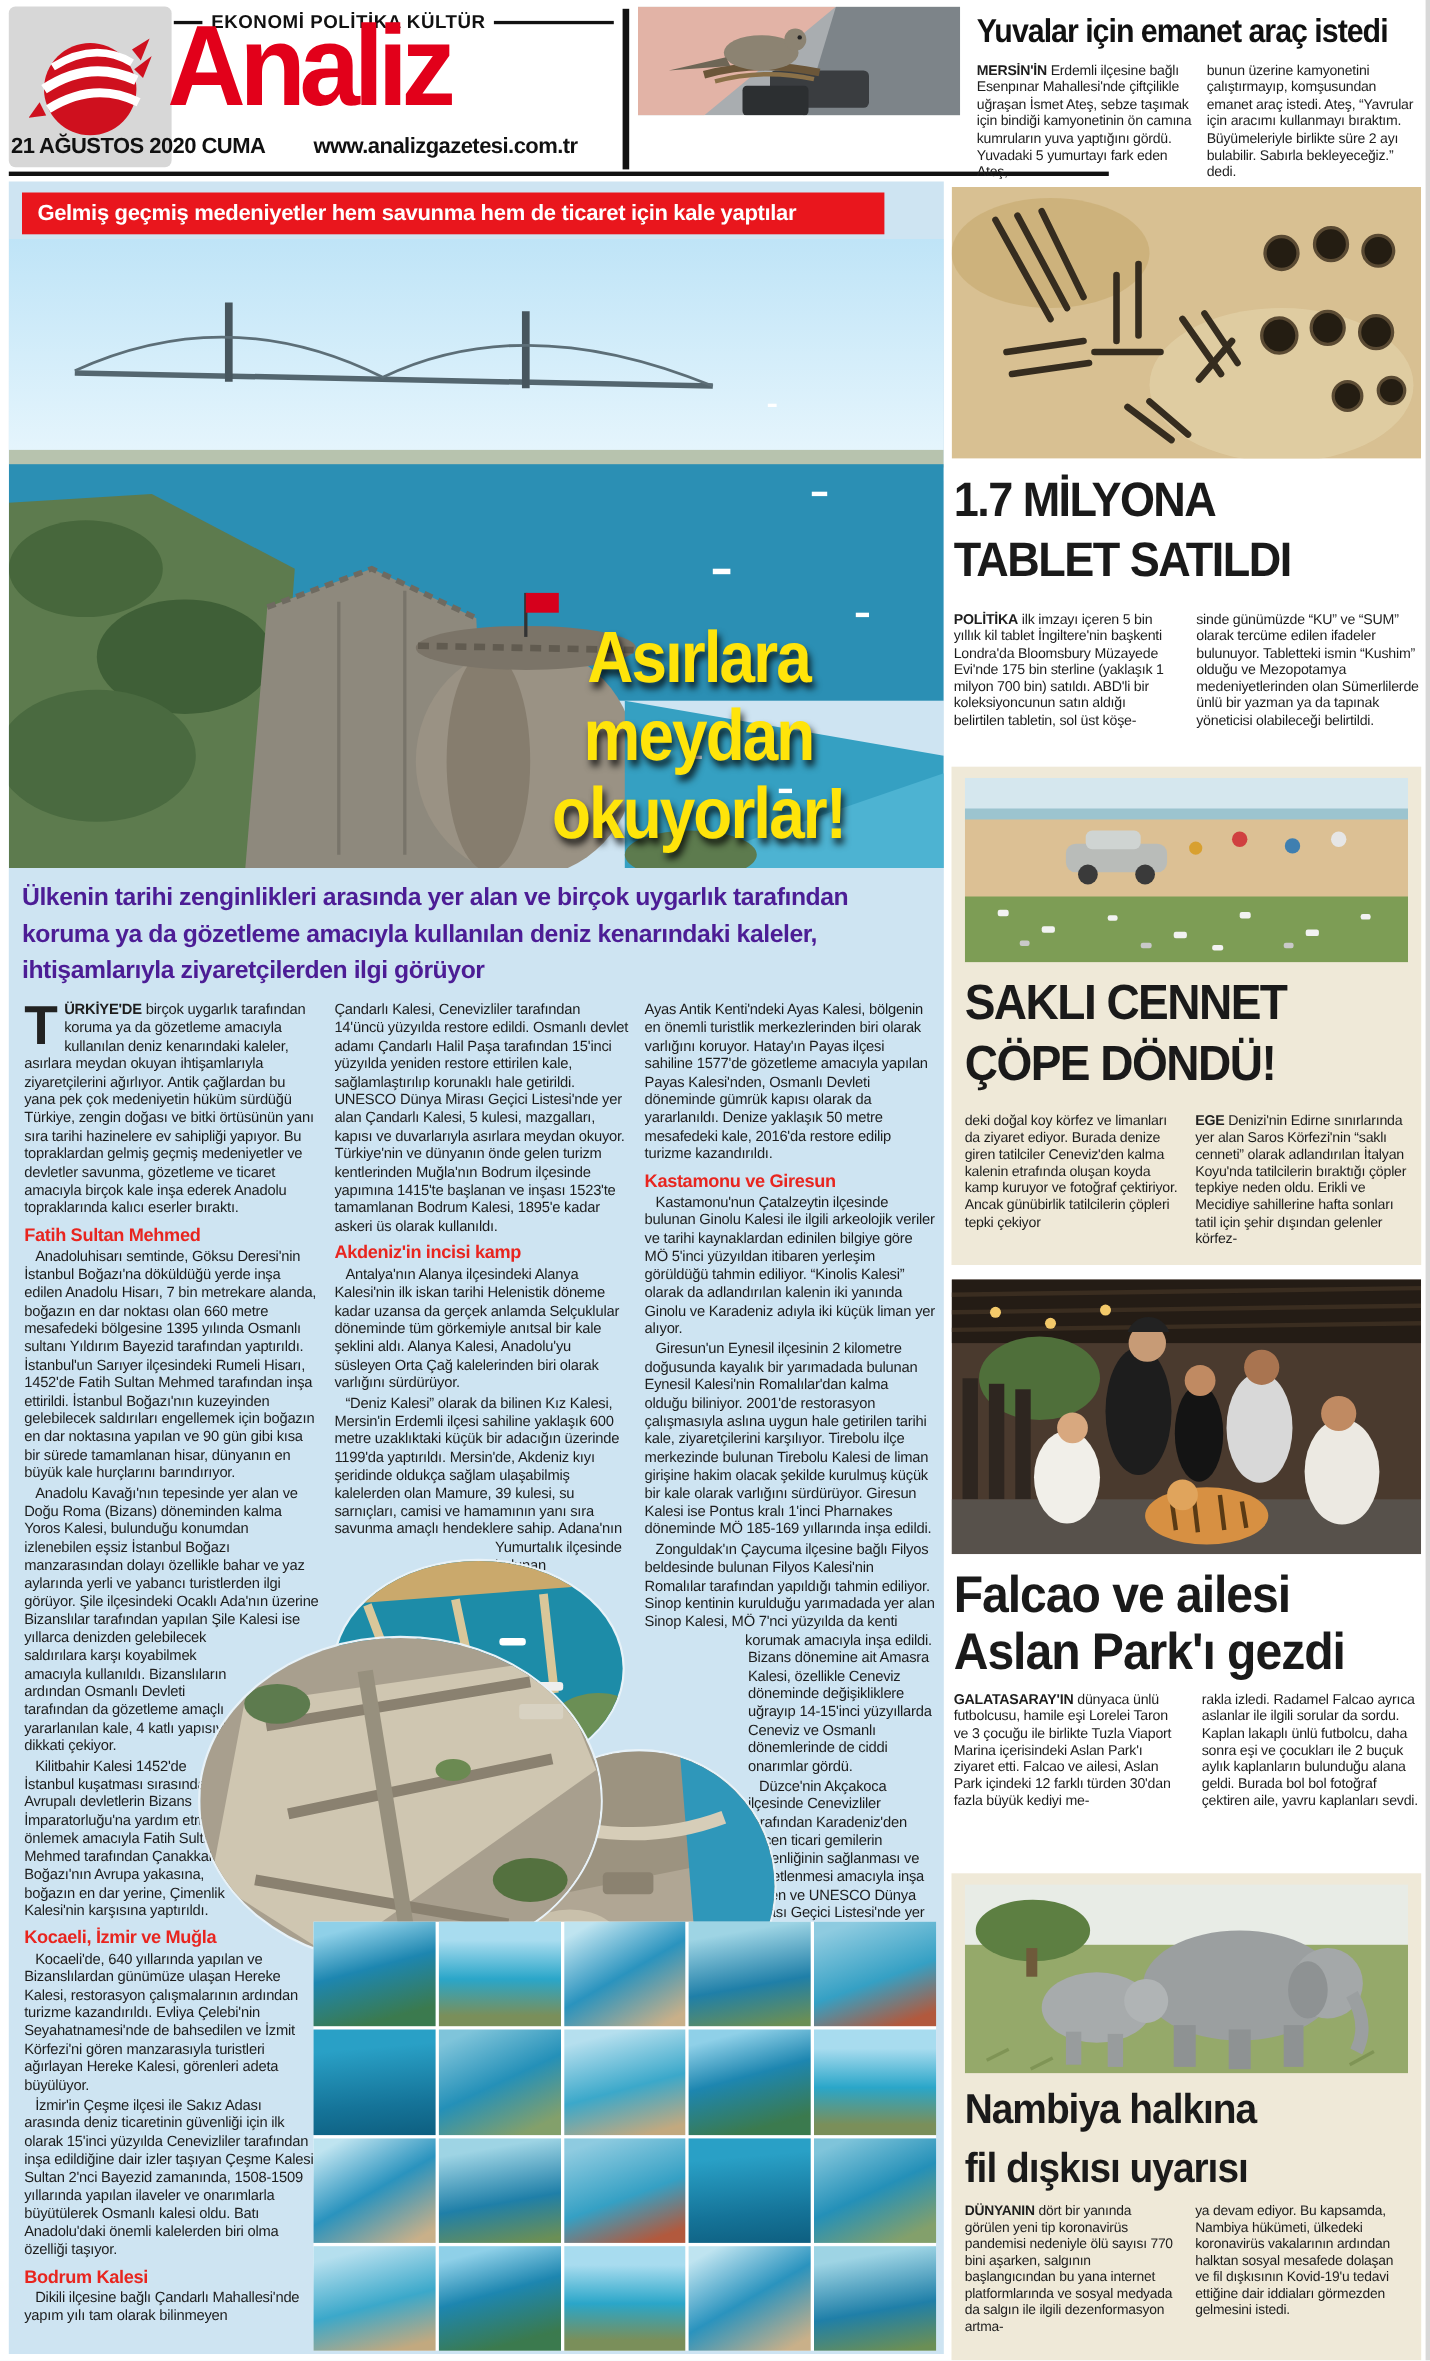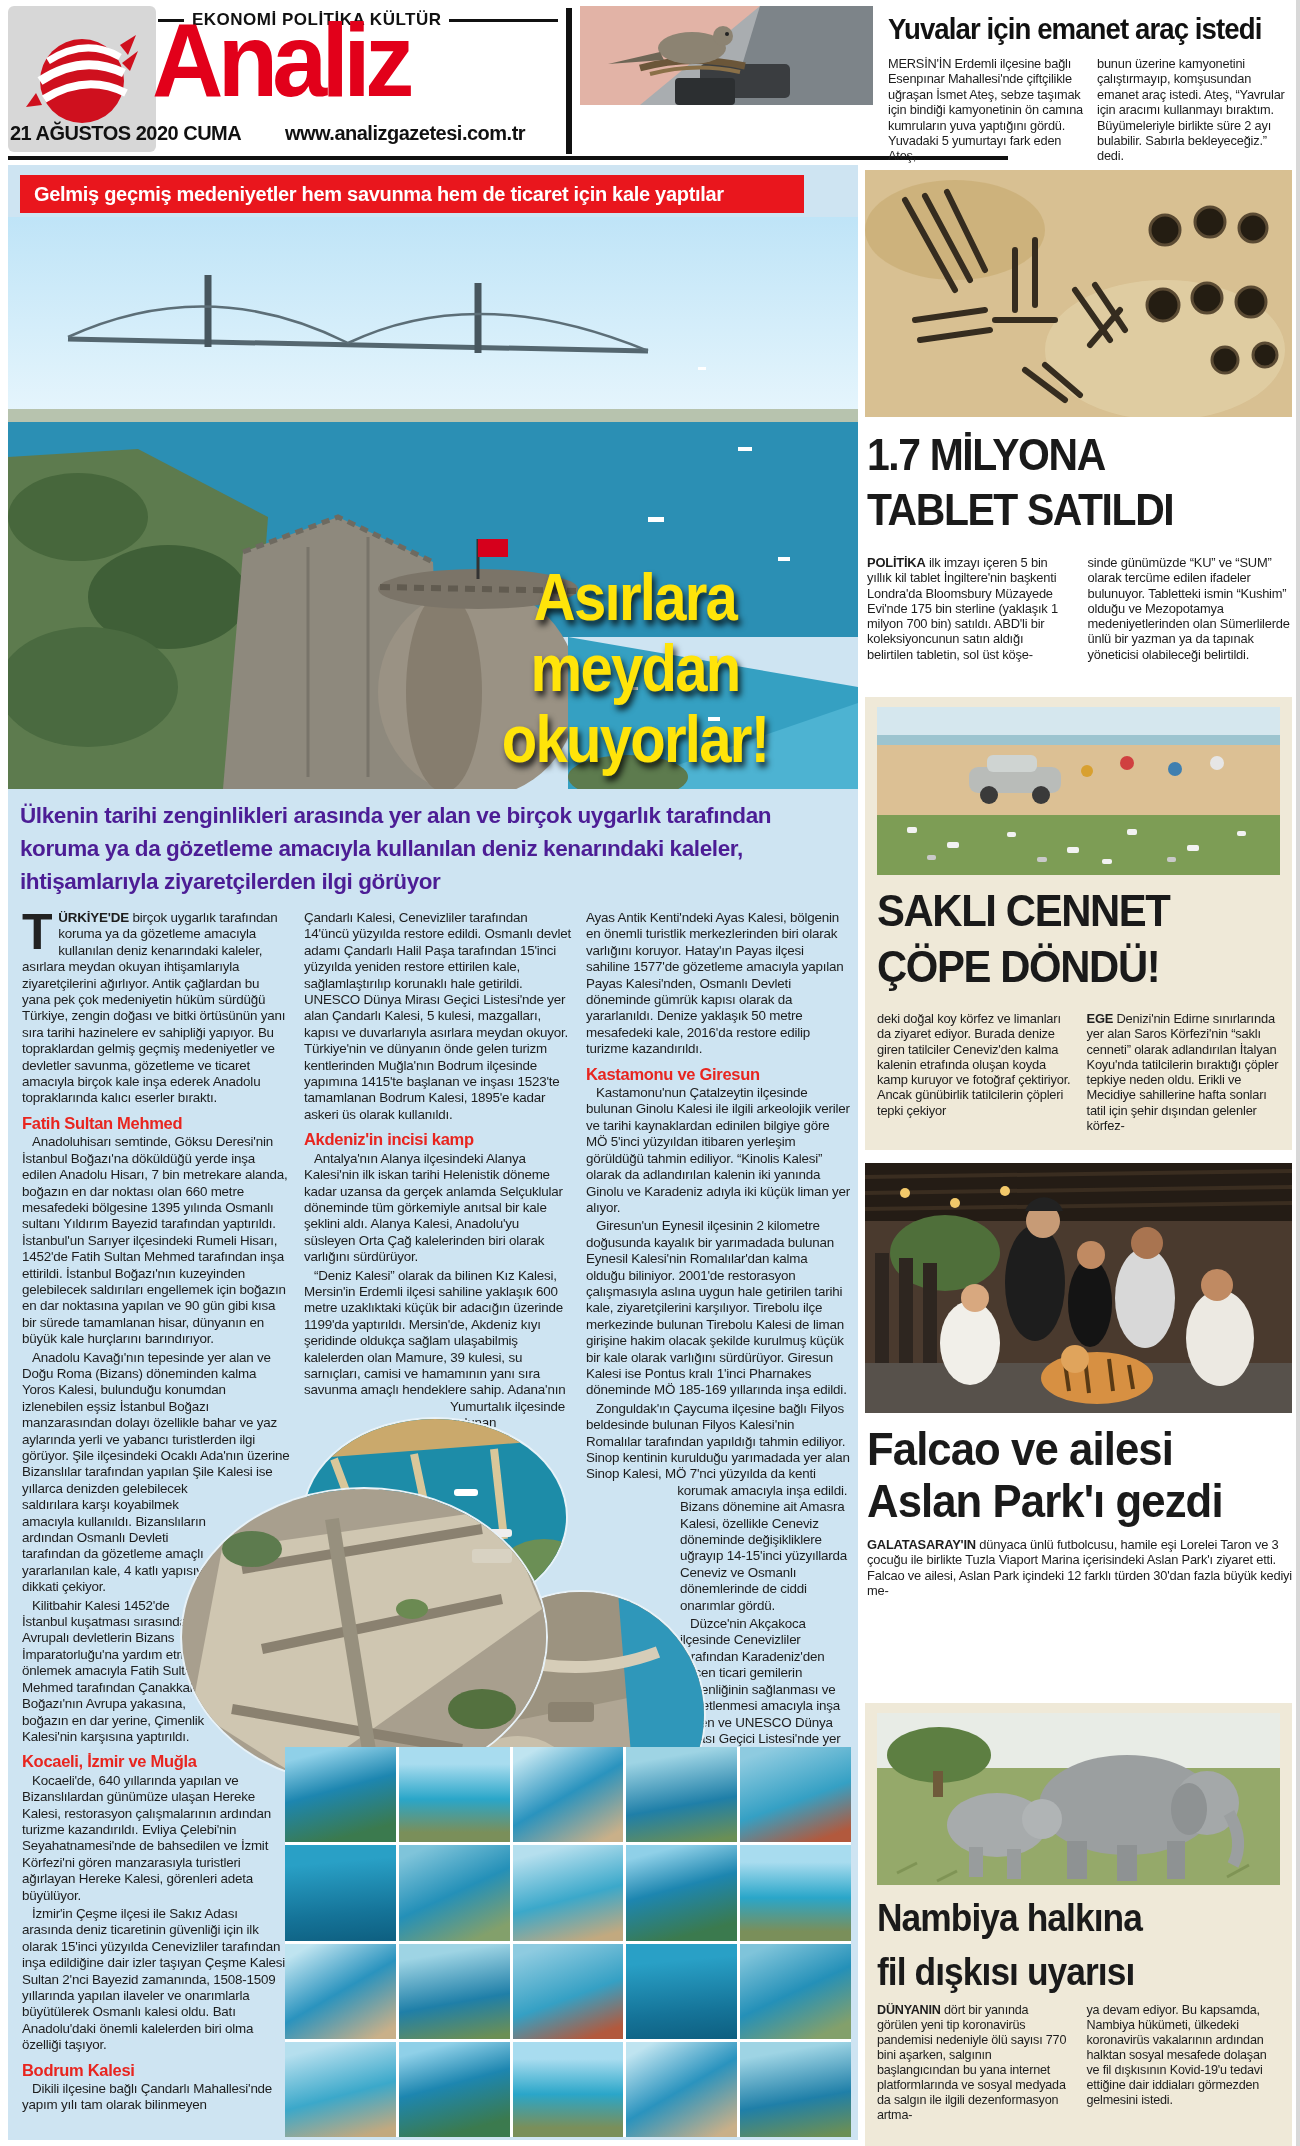--- a/index.html
+++ b/index.html
@@ -16,21 +16,21 @@
   .tagline { font-weight:bold; font-size:17px; letter-spacing:.5px; color:#111; white-space:nowrap; }
   .wordmark { position:absolute; left:152px; top:8px; width:420px; font-size:104px; font-weight:bold; color:#e2001a; letter-spacing:-6px; transform:scaleX(.95); transform-origin:0 0; line-height:1; }
   .date-row { position:absolute; left:10px; top:122px; font-size:20px; font-weight:bold; color:#111; letter-spacing:-.5px; }
   .site-row { position:absolute; left:240px; top:122px; width:330px; text-align:center; font-size:20px; font-weight:bold; color:#111; letter-spacing:-.5px; }
   .head-vrule { position:absolute; left:566px; top:8px; width:6px; height:146px; background:#111; }
   .head-rule { position:absolute; left:8px; top:156px; width:1000px; height:4px; background:#111; }
   .bird-photo { position:absolute; left:580px; top:6px; width:293px; height:99px; overflow:hidden; }
   .top-headline { position:absolute; left:888px; top:12px; width:410px; font-size:30px; font-weight:bold; color:#111; letter-spacing:-1px; white-space:nowrap; transform:scaleX(.92); transform-origin:0 0; }
   .top-cols { position:absolute; left:888px; top:56px; width:406px; display:flex; gap:12px; }
   .top-cols .tc { flex:1; font-size:12.8px; line-height:15.4px; letter-spacing:-.2px; }
-  .top-cols strong { font-weight:normal; }
+  .top-cols strong { font-weight:bold; }
 
   
   .main-panel { position:absolute; left:8px; top:165px; width:850px; height:1975px; background:#cee4f2; }
   .banner { position:absolute; left:12px; top:10px; width:784px; height:38px; background:#e9161d; color:#fff; font-weight:bold; font-size:20px; line-height:38px; padding-left:14px; letter-spacing:-.3px; white-space:nowrap; }
   .hero { position:absolute; left:0; top:52px; width:850px; height:572px; overflow:hidden; }
   .hero svg { display:block; }
   .hero-head { position:absolute; right:8px; top:345px; width:430px; text-align:center; }
   .hero-head div { font-size:66px; line-height:71px; font-weight:bold; color:#ffe40a; letter-spacing:-2px; text-shadow:3px 5px 7px rgba(0,0,0,.8); transform:scaleX(.88); }
   .lead { position:absolute; left:12px; top:634px; width:824px; font-size:22.5px; line-height:33px; font-weight:bold; color:#4c1d95; letter-spacing:-.4px; }
 
@@ -409,20 +409,21 @@
           </g>
         <circle cx="210" cy="196" r="14" fill="#e0a45c"></circle>
       </svg>
     </div>
     <div class="side-head falcao-head">
       <div>Falcao ve ailesi</div>
       <div>Aslan Park'ı gezdi</div>
     </div>
     <div class="side-cols falcao-cols">
       <div class="sc"><strong>GALATASARAY'IN</strong> <span>dünyaca ünlü futbolcusu, hamile eşi Lorelei Taron ve 3 çocuğu ile birlikte Tuzla Viaport Marina içerisindeki Aslan Park'ı ziyaret etti. Falcao ve ailesi, Aslan Park içindeki 12 farklı türden 30'dan fazla büyük kediyi me-</span></div>
+      <div class="sc">rakla izledi. Radamel Falcao ayrıca aslanlar ile ilgili sorular da sordu. Kaplan lakaplı ünlü futbolcu, daha sonra eşi ve çocukları ile 2 buçuk aylık kaplanların bulunduğu alana geldi. Burada bol bol fotoğraf çektiren aile, yavru kaplanları sevdi.</div>
     </div>
 
     <div class="cream nambiya-panel">
       <div class="side-photo nambiya-photo">
         <svg width="403" height="172" viewBox="0 0 403 172" preserveAspectRatio="none">
           <rect width="403" height="55" fill="#e8ece6"></rect>
           <rect y="55" width="403" height="117" fill="#95a96a"></rect>
           <ellipse cx="62" cy="42" rx="52" ry="28" fill="#5d7f42"></ellipse>
           <rect x="56" y="58" width="10" height="26" fill="#6e5a3a"></rect>
           <ellipse cx="250" cy="92" rx="88" ry="50" fill="#9b9fa0"></ellipse>

